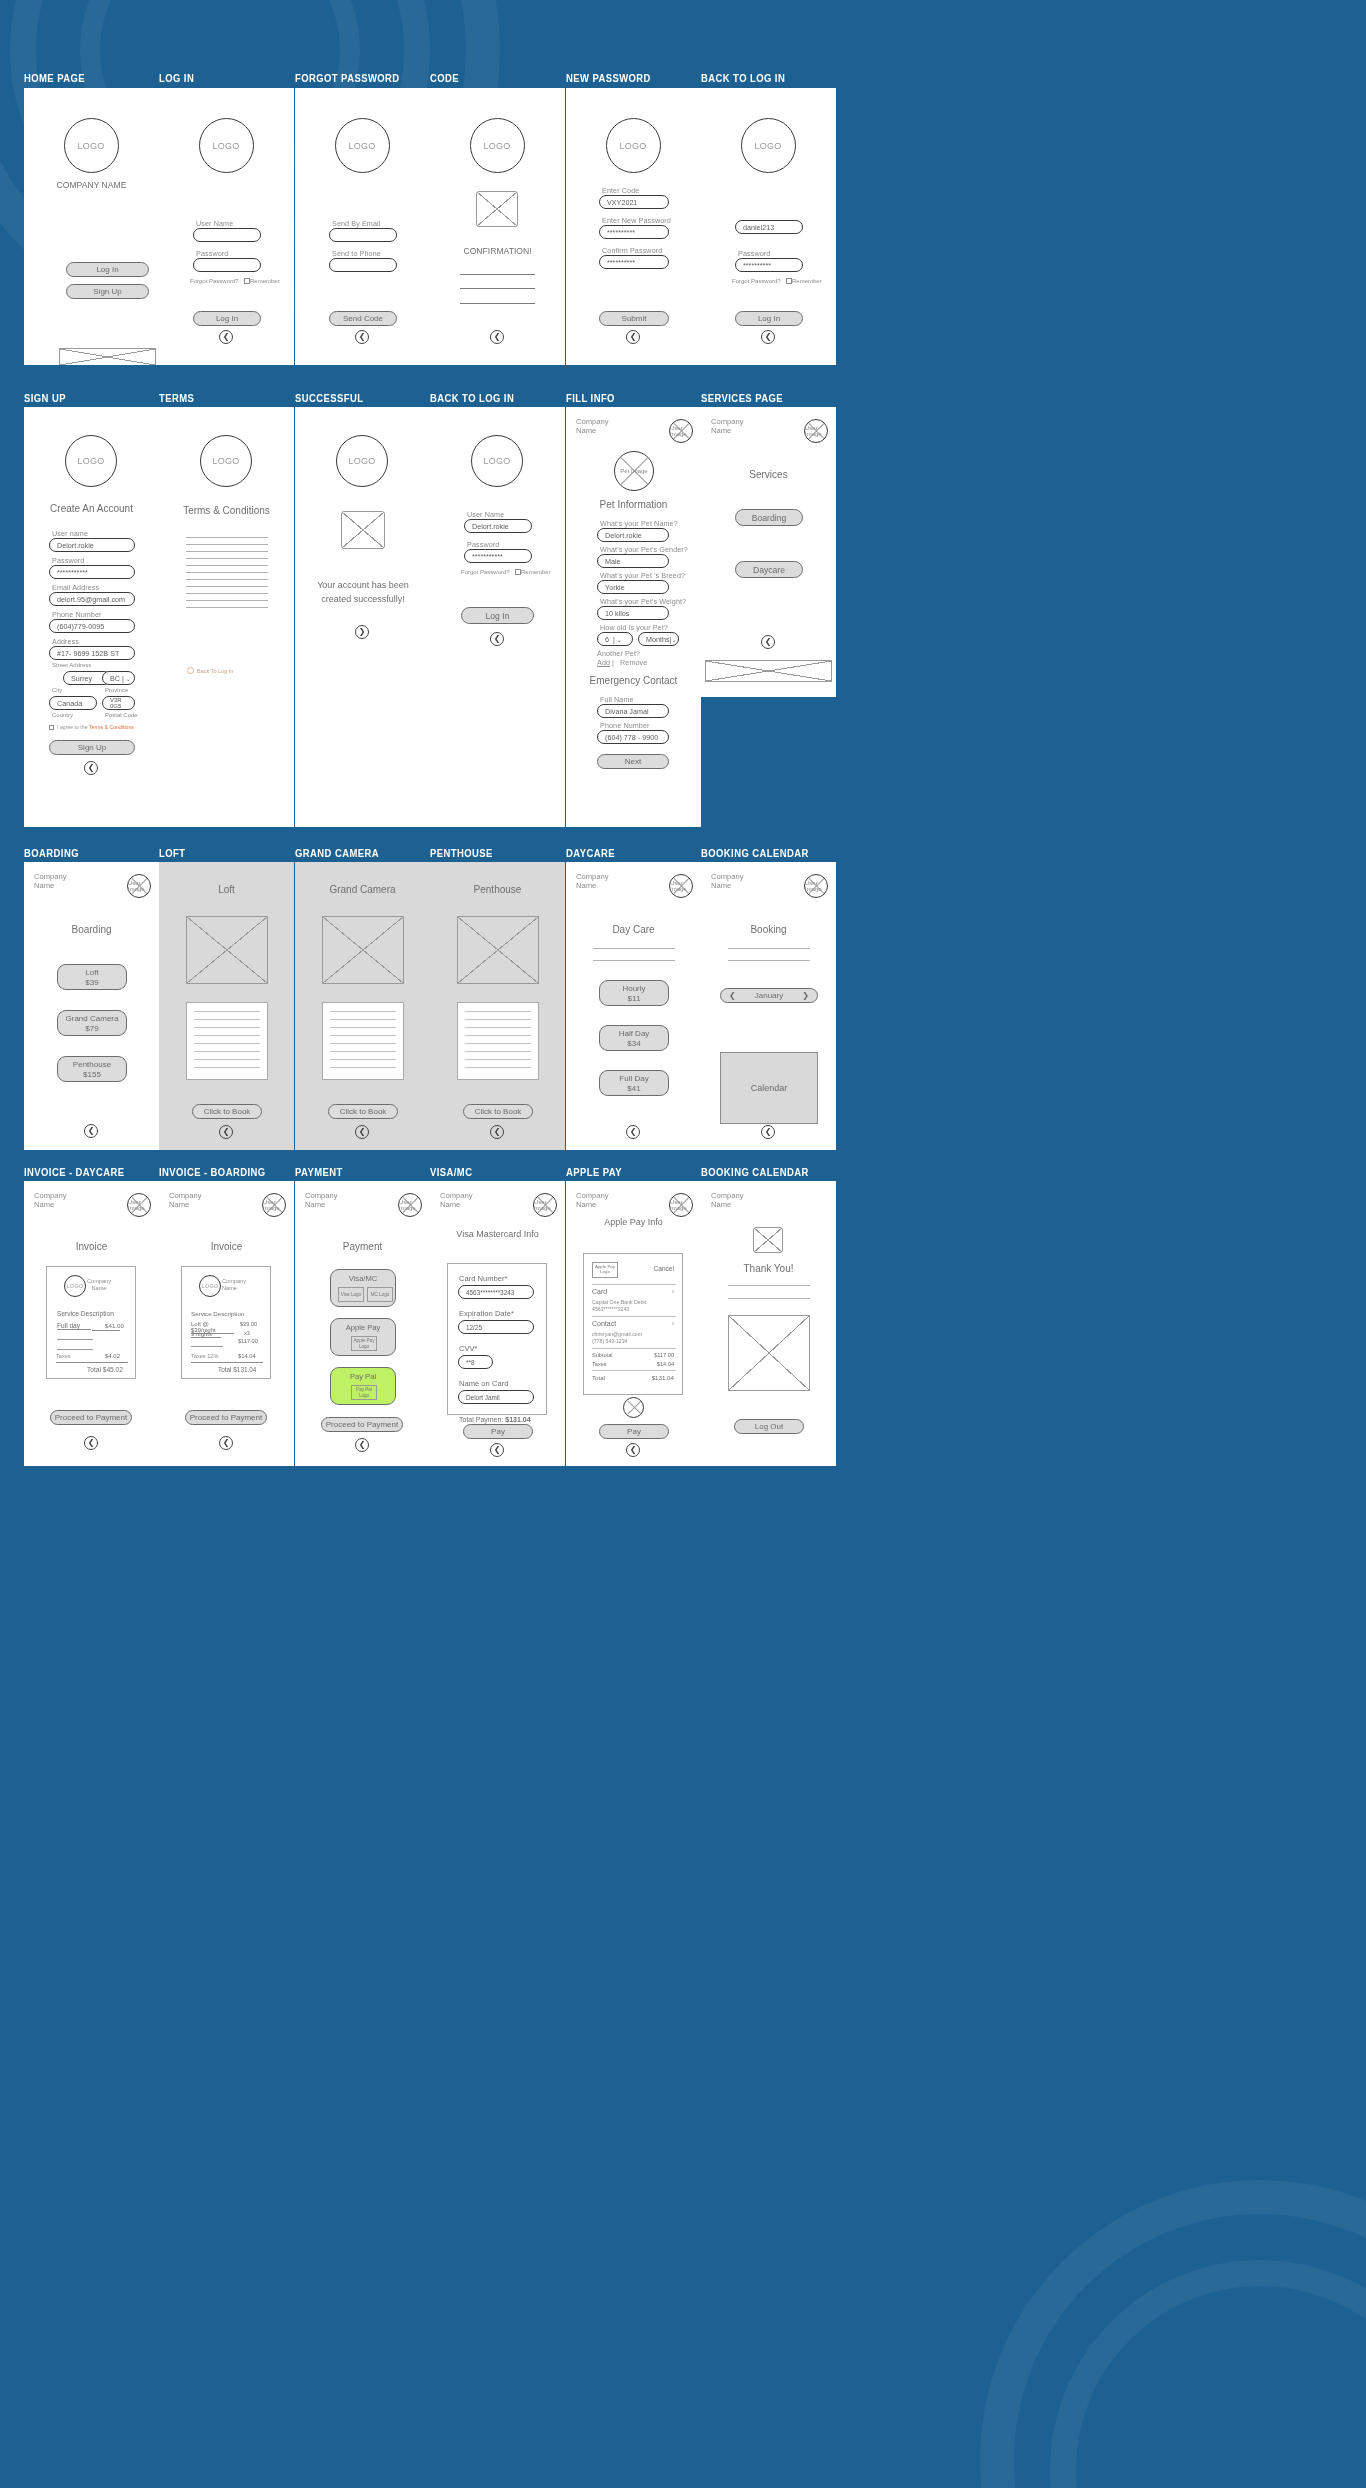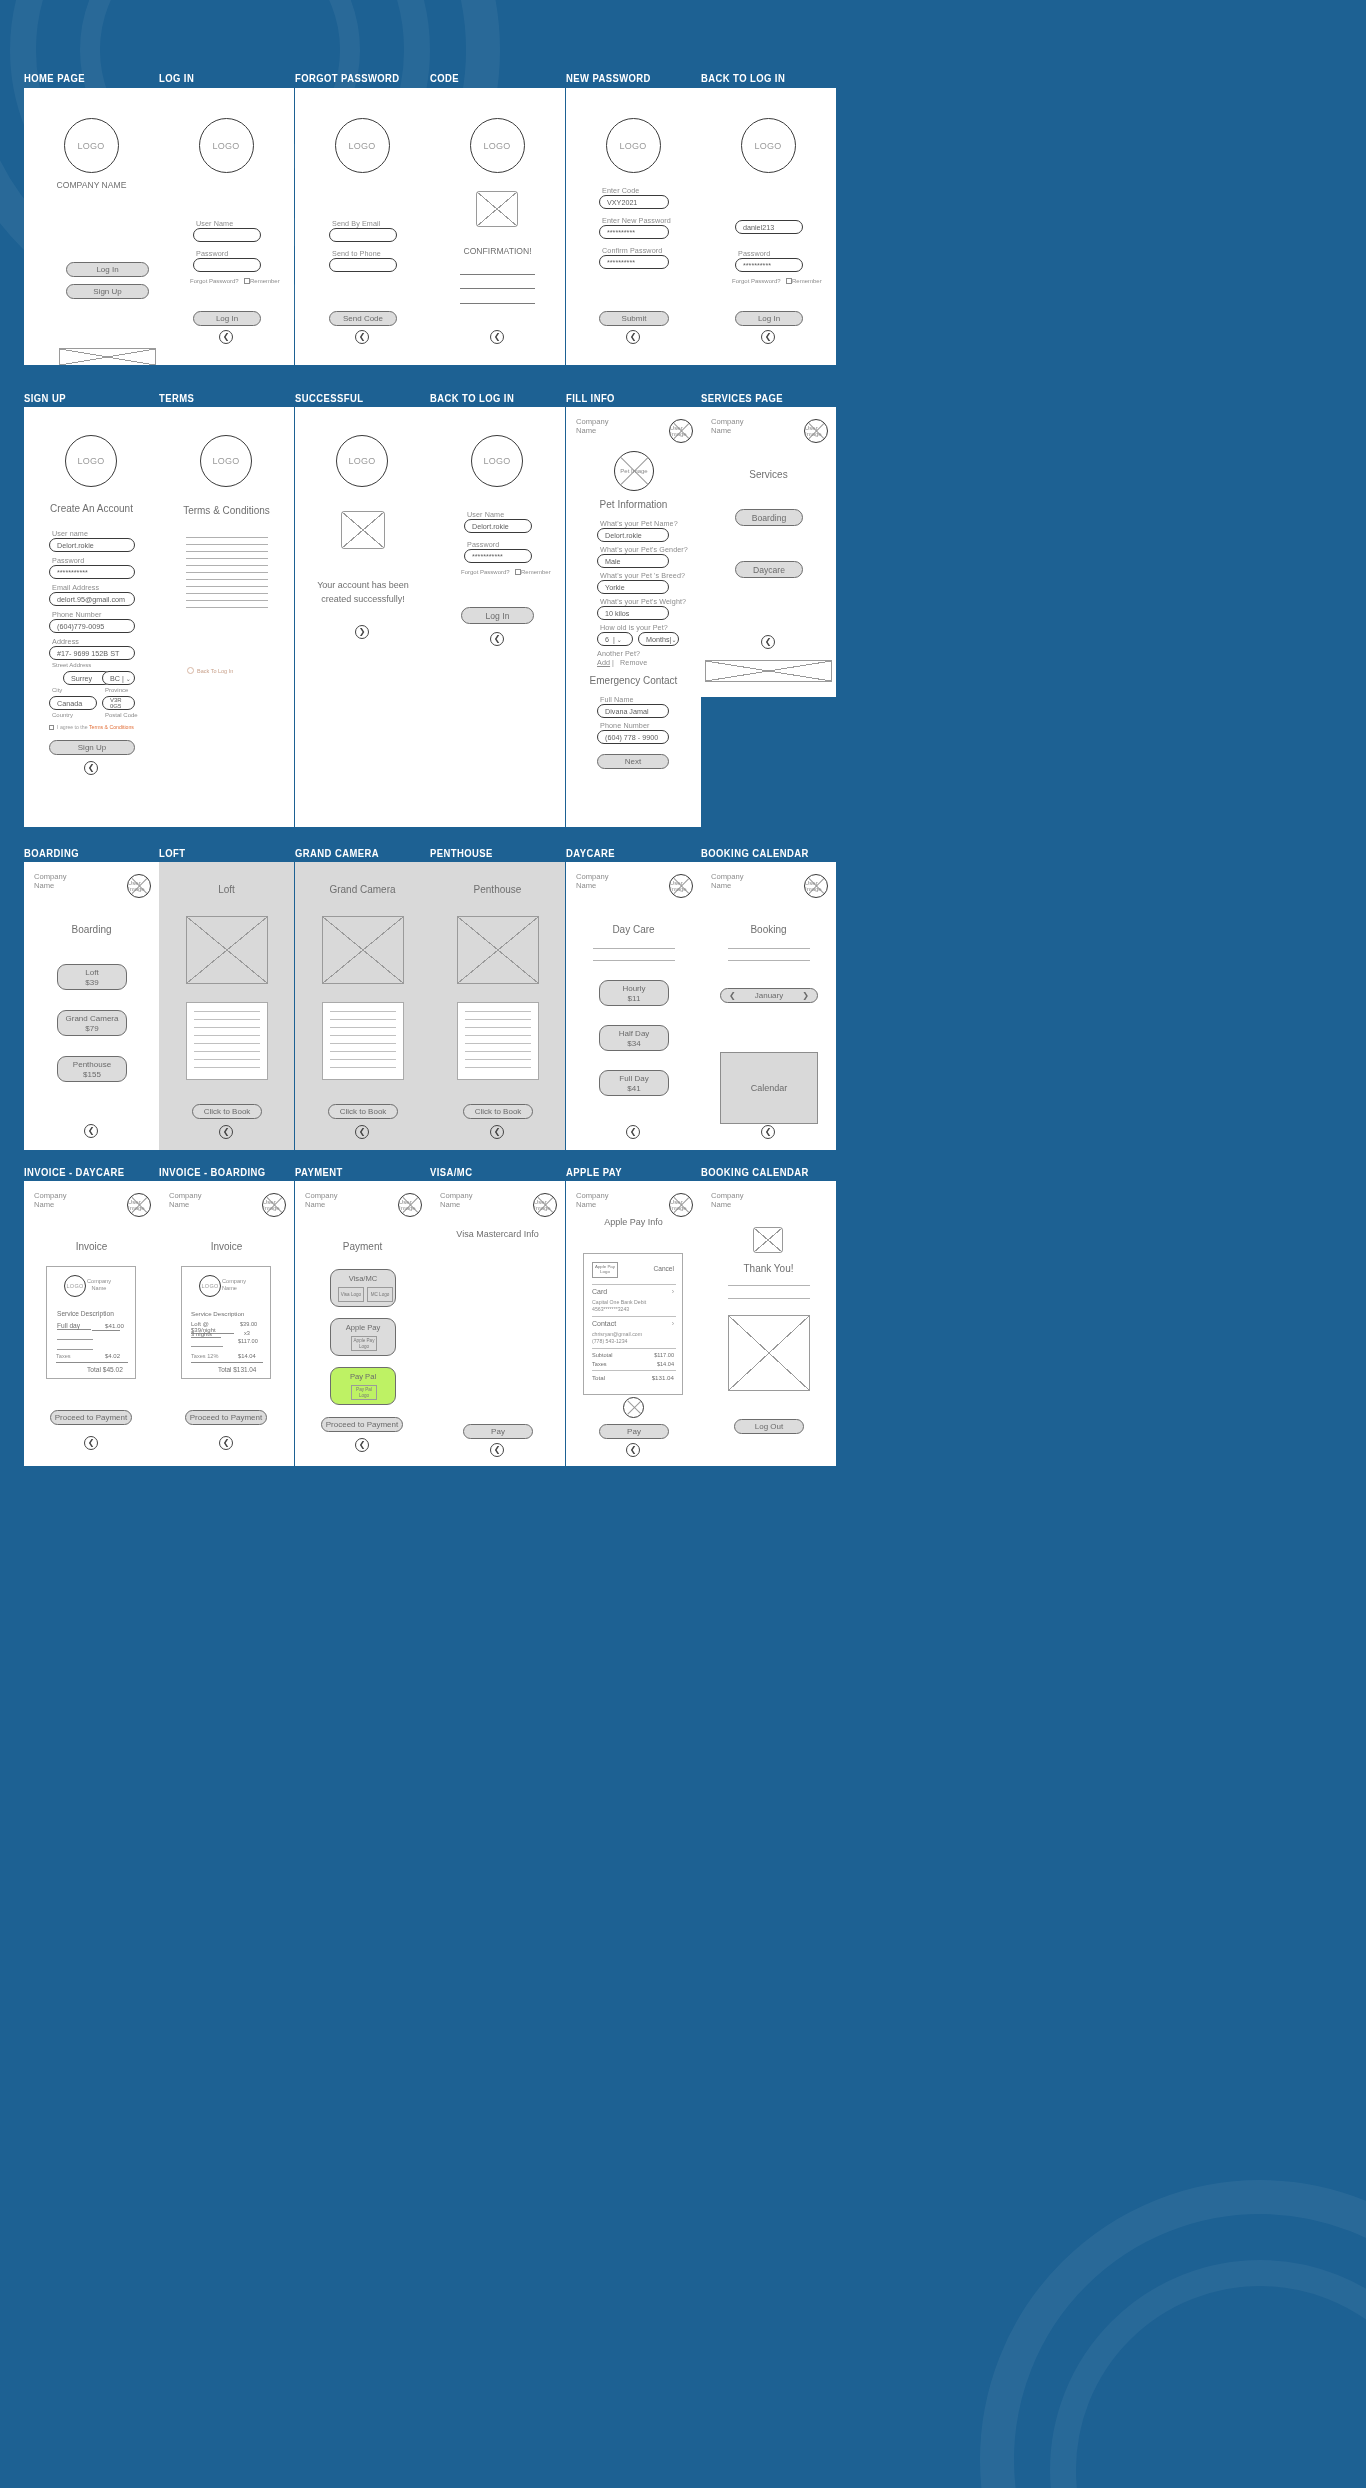--- a/index.html
+++ b/index.html
@@ -482,20 +482,31 @@
     </div>
     <div class="phone " style="left:430px; top:1181px; width:135px; height:285px;">
       <div class="co-name" style="position:absolute; left:10px; top:10px; white-space:pre;">Company
 Name</div>
       <div class="xcircle" style="position:absolute; left:103px; top:12px; width:24px; height:24px;">
         <div class="d1"></div>
         <div class="d2"></div>
         <span>User Image</span>
       </div>
       <div style="position:absolute; left:10px; top:48px; width:115px; text-align:center; color:#6f6f6f; font-size:9px; line-height:1.3;">Visa Mastercard Info</div>
+      <div class="card-box" style="position:absolute; left:17px; top:82px; width:100px; height:152px;">
+        <div style="position:absolute; left:11px; top:10px; font-size:7.6px; color:#6f6f6f;">Card Number*</div>
+        <div class="fld" style="position:absolute; left:10px; top:21px; width:76px; font-size:6.4px;">4563********3243</div>
+        <div style="position:absolute; left:11px; top:45px; font-size:7.6px; color:#6f6f6f;">Expiration Date*</div>
+        <div class="fld" style="position:absolute; left:10px; top:56px; width:76px; font-size:6.4px;">12/25</div>
+        <div style="position:absolute; left:11px; top:80px; font-size:7.6px; color:#6f6f6f;">CVV*</div>
+        <div class="fld" style="position:absolute; left:10px; top:91px; width:35px; font-size:6.4px;">**8</div>
+        <div style="position:absolute; left:11px; top:115px; font-size:7.6px; color:#6f6f6f;">Name on Card</div>
+        <div class="fld" style="position:absolute; left:10px; top:126px; width:76px; font-size:6.4px;">Delort Jamil</div>
+        <div style="position:absolute; left:11px; top:152px; font-size:7px; color:#6f6f6f;">Total Paymen: <b>$131.04</b></div>
+      </div>
       <div class="btn " style="position:absolute; left:33px; top:243px; width:70px;">Pay</div>
       <div class="back" style="position:absolute; left:60px; top:262px;">❮</div>
     </div>
     <div class="phone " style="left:566px; top:1181px; width:135px; height:285px;">
       <div class="co-name" style="position:absolute; left:10px; top:10px; white-space:pre;">Company
 Name</div>
       <div class="xcircle" style="position:absolute; left:103px; top:12px; width:24px; height:24px;">
         <div class="d1"></div>
         <div class="d2"></div>
         <span>User Image</span>

